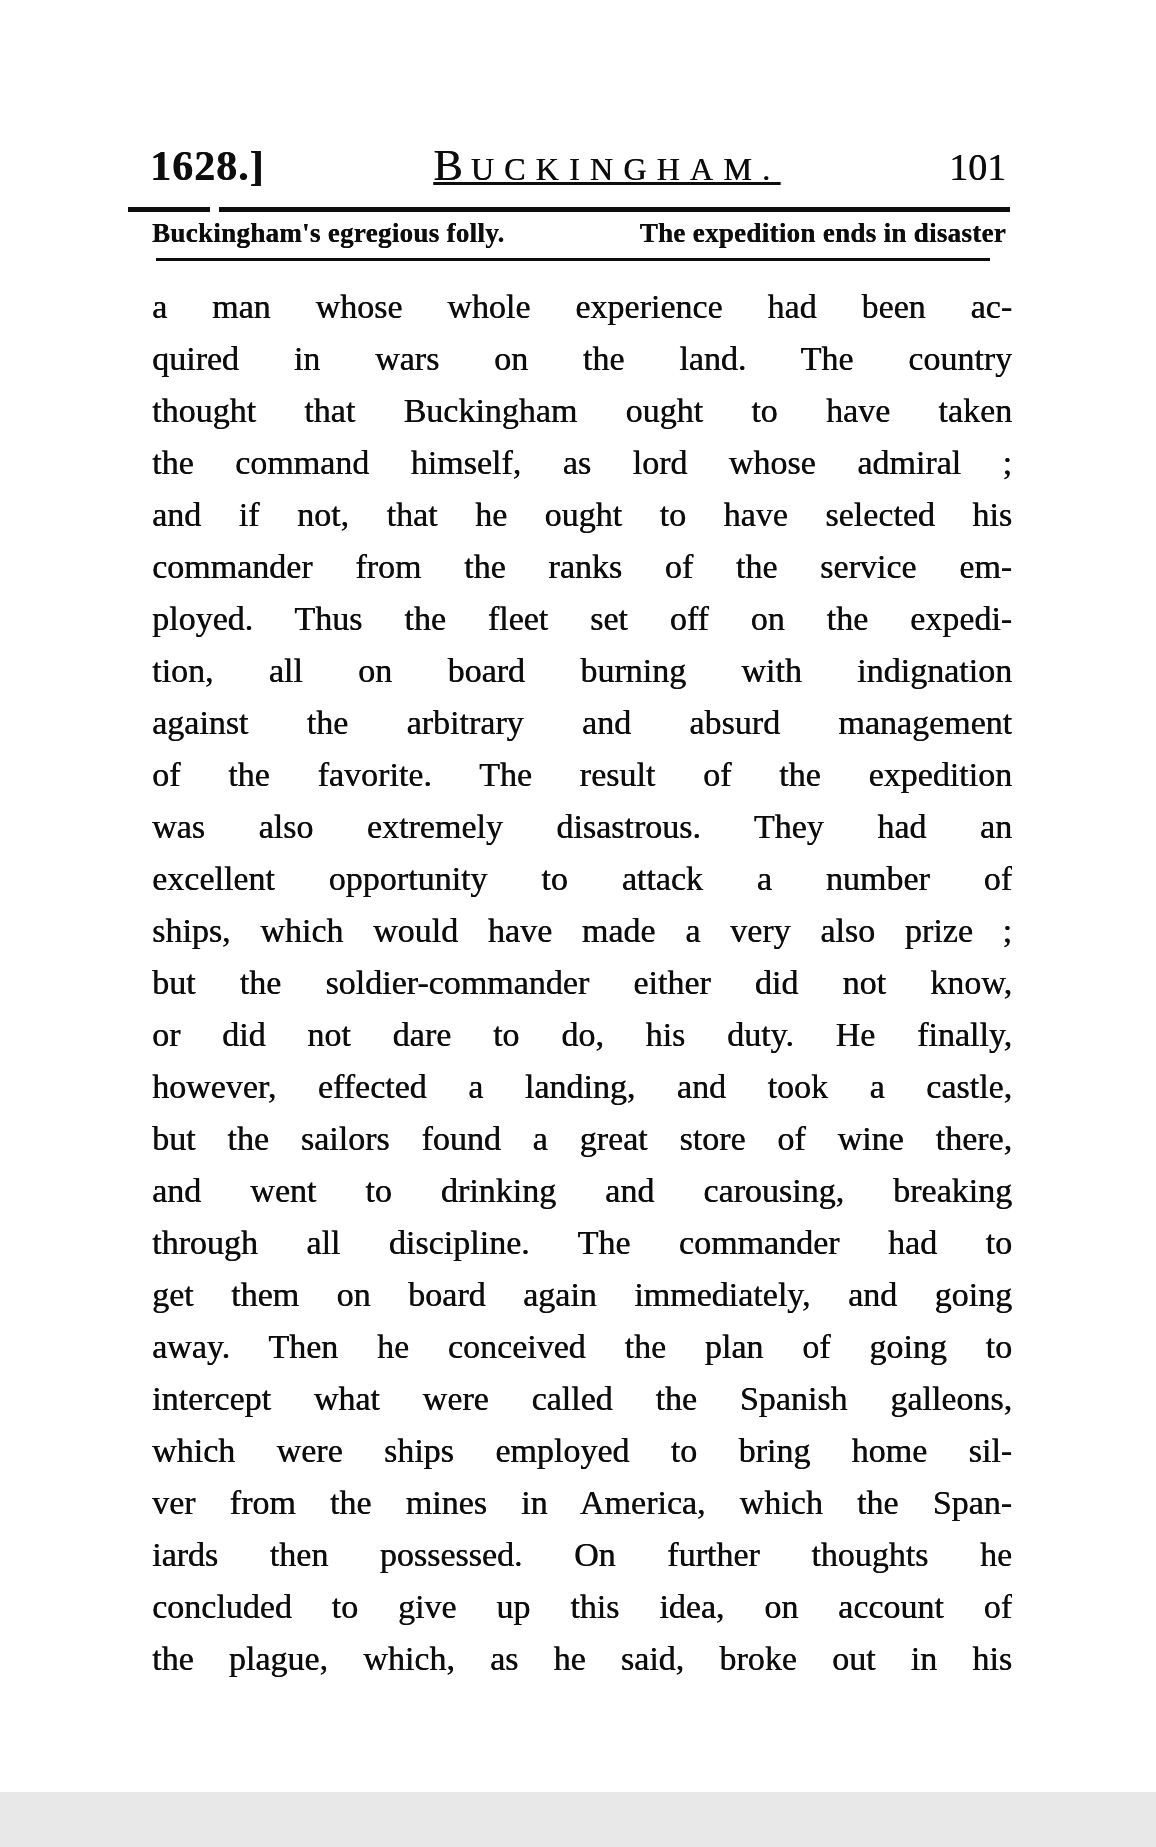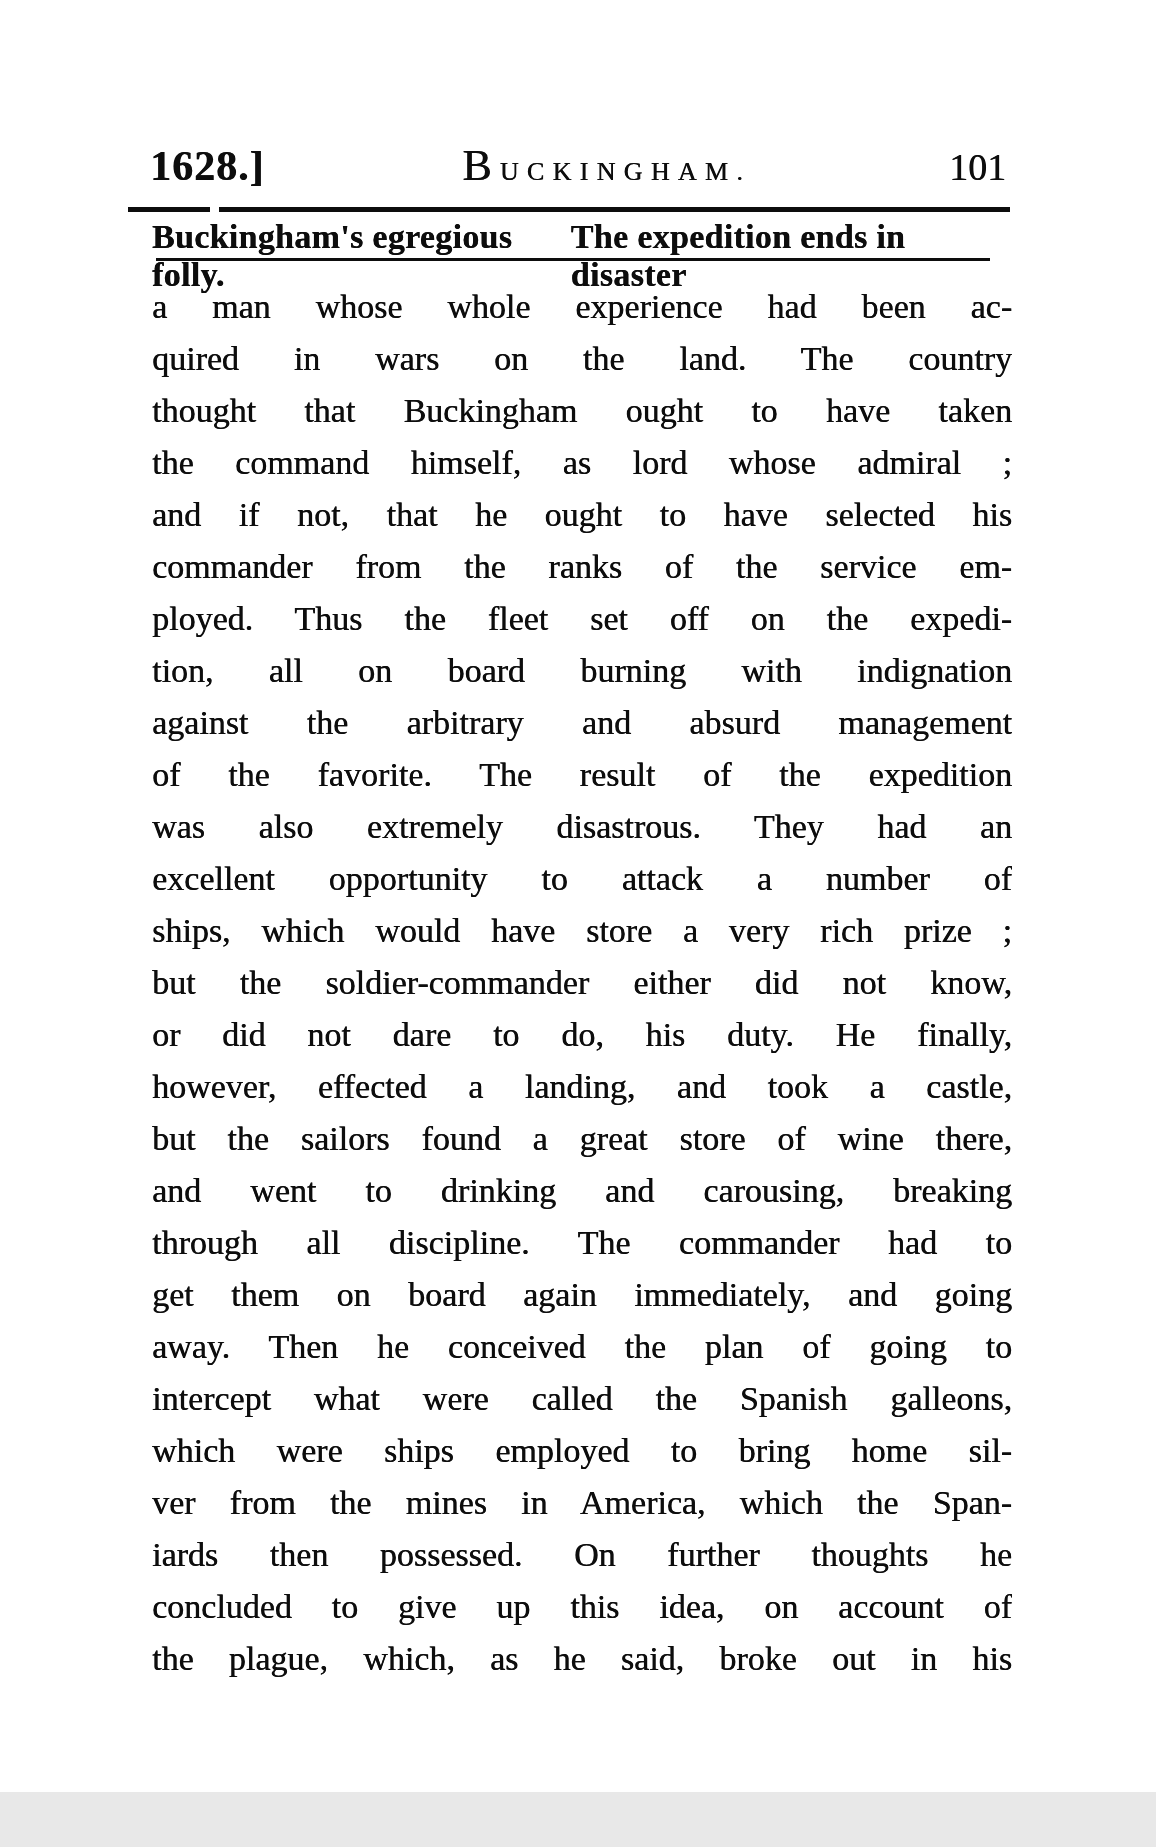--- a/index.html
+++ b/index.html
@@ -28,24 +28,25 @@
     align-items: baseline;
   }
   .date-label {
     font-size: 42px;
     font-weight: bold;
     letter-spacing: 1px;
     text-shadow: 0.5px 0 0 currentColor;
   }
   .running-title {
     display: inline-block;
-    font-size: 26px;
+    font-size: 32px;
     text-transform: uppercase;
     letter-spacing: 0.32em;
     text-shadow: 0.5px 0 0 currentColor;
+    text-decoration: underline;
   }
   .running-title::first-letter {
     font-size: 44px;
     letter-spacing: 0.18em;
   }
   .page-number {
     font-size: 38px;
     text-shadow: 0.6px 0 0 currentColor;
   }
   
@@ -80,21 +81,21 @@
   .running-heads {
     position: absolute;
     top: 218px;
     left: 152px;
     right: 150px;
     display: flex;
     justify-content: space-between;
     align-items: baseline;
   }
   .running-heads .rh {
-    font-size: 34px;
+    font-size: 27px;
     font-weight: bold;
     letter-spacing: 0.3px;
     text-shadow: 0.3px 0 0 currentColor;
     font-family: Liberation Serif, serif;
   }
   
   .body-text {
     position: absolute;
     top: 281px;
     left: 152px;
@@ -143,21 +144,21 @@
       <div class="text-line">thought that Buckingham ought to have taken</div>
       <div class="text-line">the command himself, as lord whose admiral ;</div>
       <div class="text-line">and if not, that he ought to have selected his</div>
       <div class="text-line">commander from the ranks of the service em-</div>
       <div class="text-line">ployed.  Thus the fleet set off on the expedi-</div>
       <div class="text-line">tion, all on board burning with indignation</div>
       <div class="text-line">against the arbitrary and absurd management</div>
       <div class="text-line">of the favorite.  The result of the expedition</div>
       <div class="text-line">was also extremely disastrous.  They had an</div>
       <div class="text-line">excellent opportunity to attack a number of</div>
-      <div class="text-line">ships, which would have store a very rich prize ;</div>
+      <div class="text-line">ships, which would have made a very also prize ;</div>
       <div class="text-line">but the soldier-commander either did not know,</div>
       <div class="text-line">or did not dare to do, his duty.  He finally,</div>
       <div class="text-line">however, effected a landing, and took a castle,</div>
       <div class="text-line">but the sailors found a great store of wine there,</div>
       <div class="text-line">and went to drinking and carousing, breaking</div>
       <div class="text-line">through all discipline.  The commander had to</div>
       <div class="text-line">get them on board again immediately, and going</div>
       <div class="text-line">away.  Then he conceived the plan of going to</div>
       <div class="text-line">intercept what were called the Spanish galleons,</div>
       <div class="text-line">which were ships employed to bring home sil-</div>

